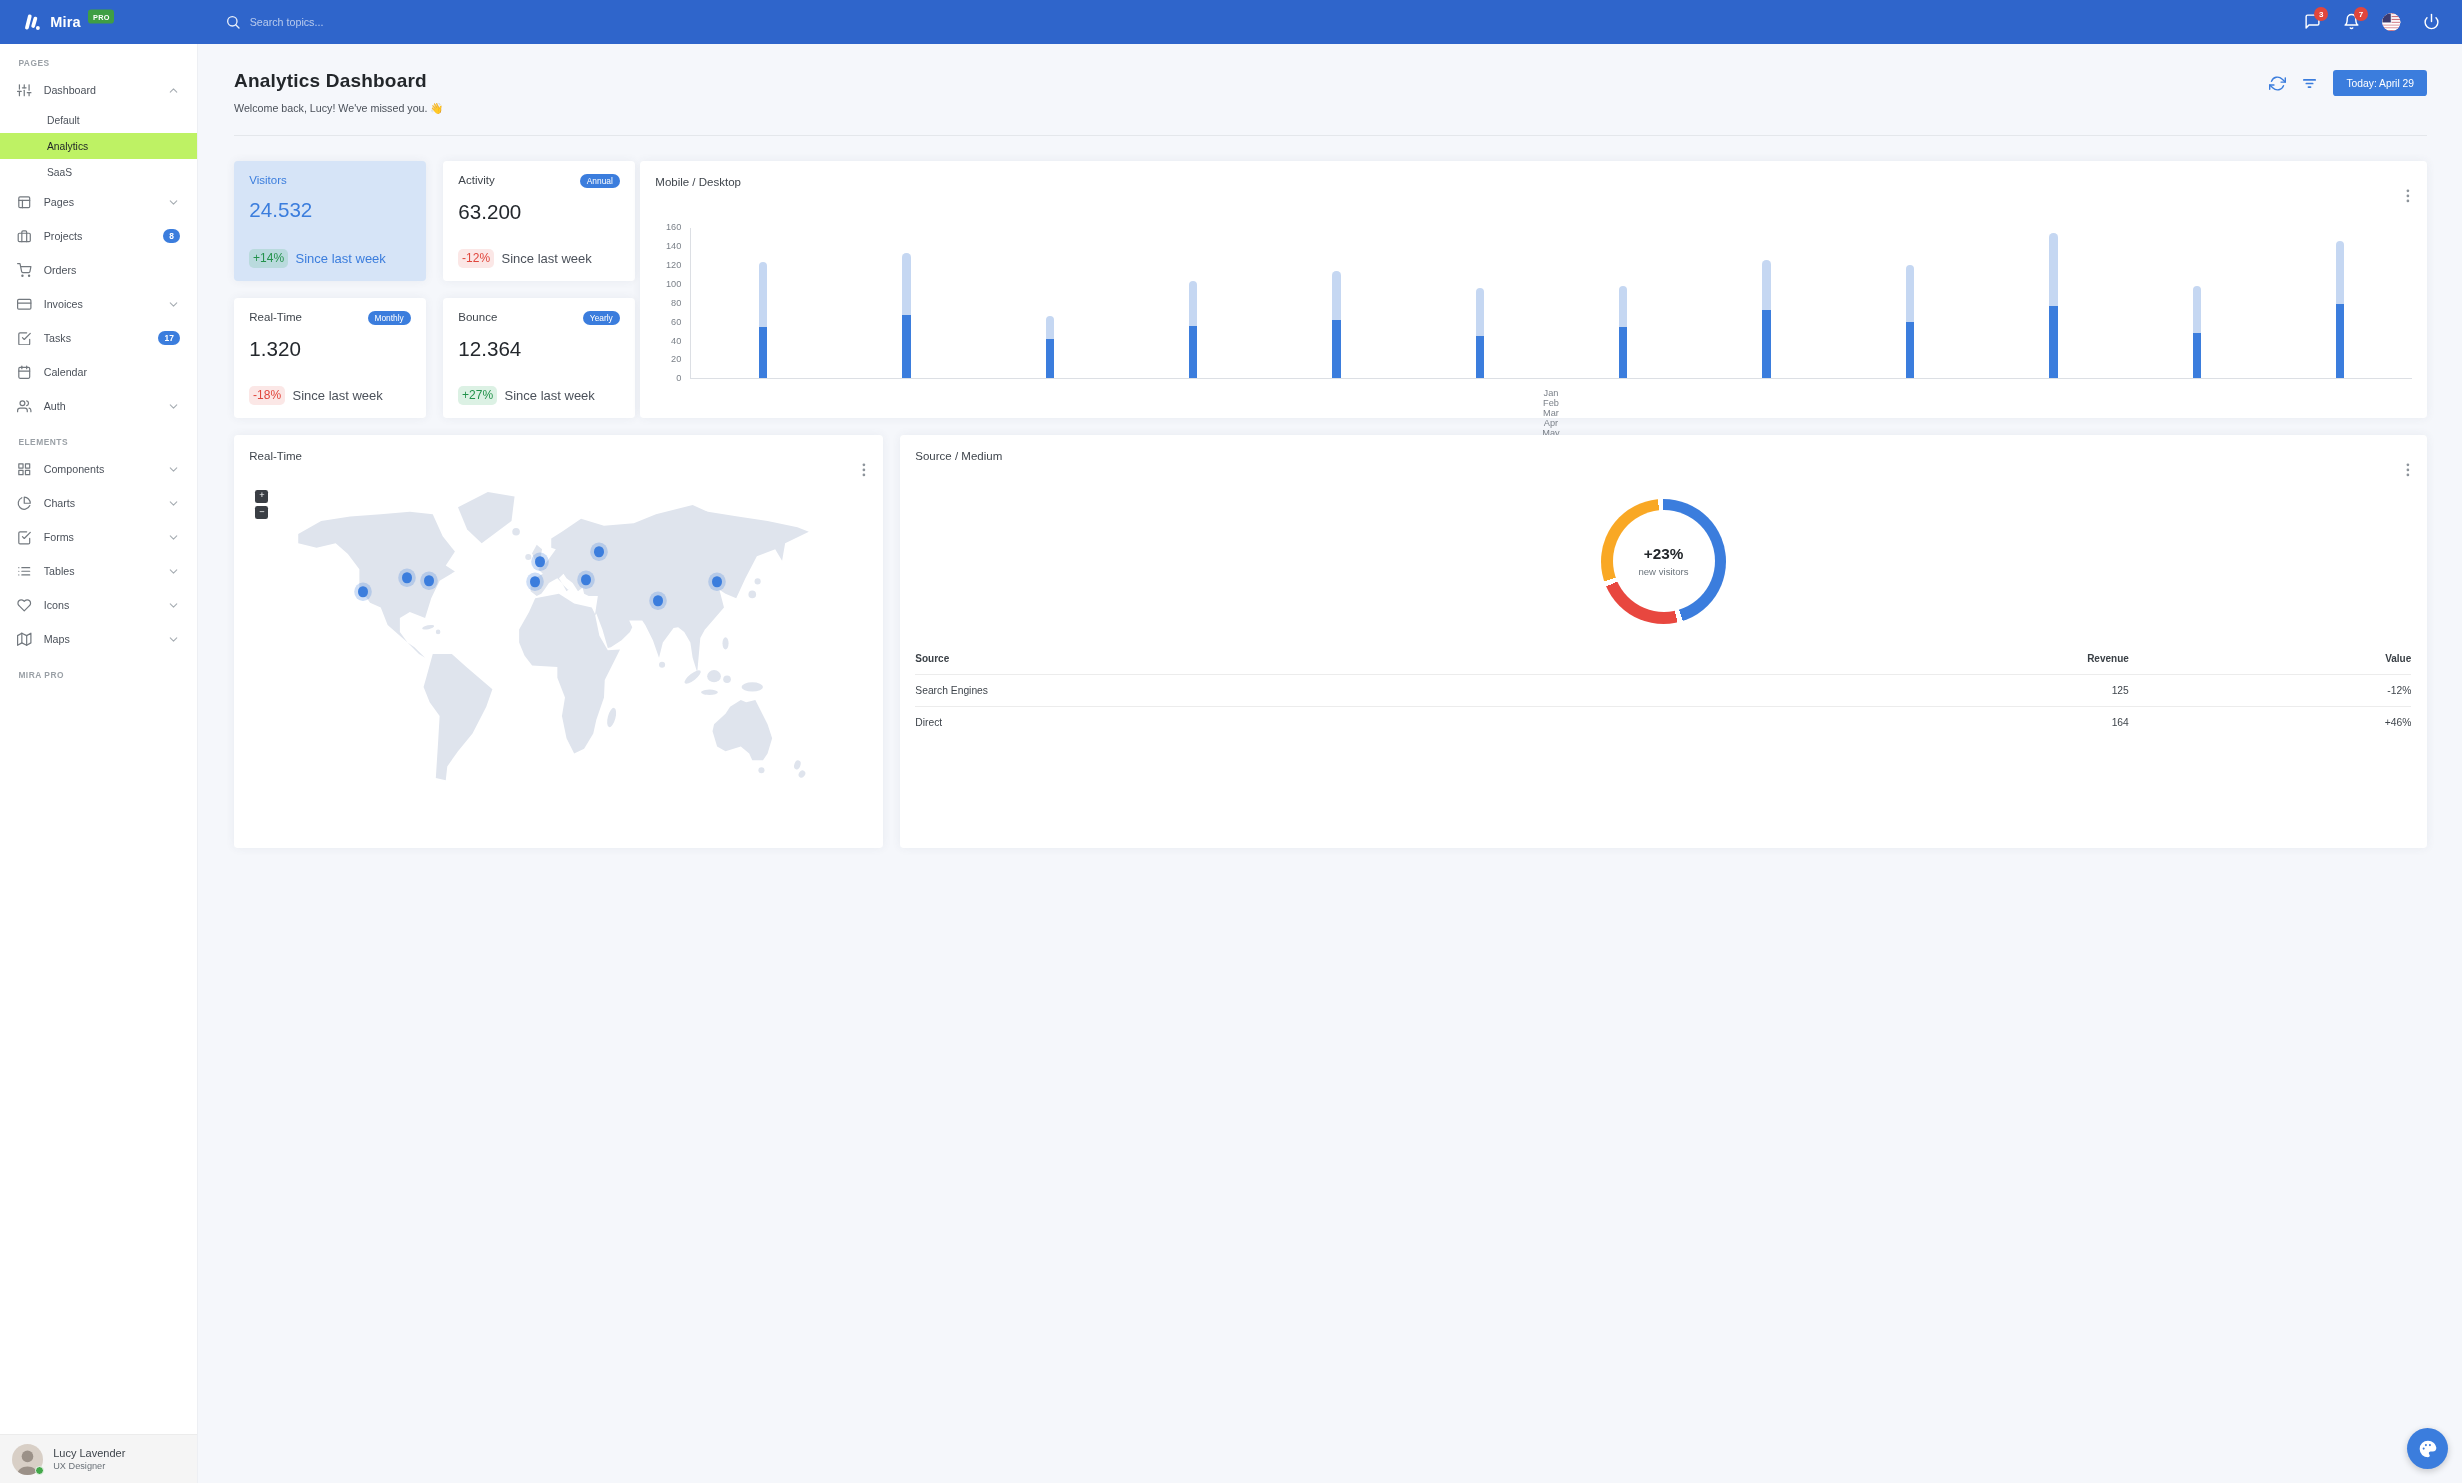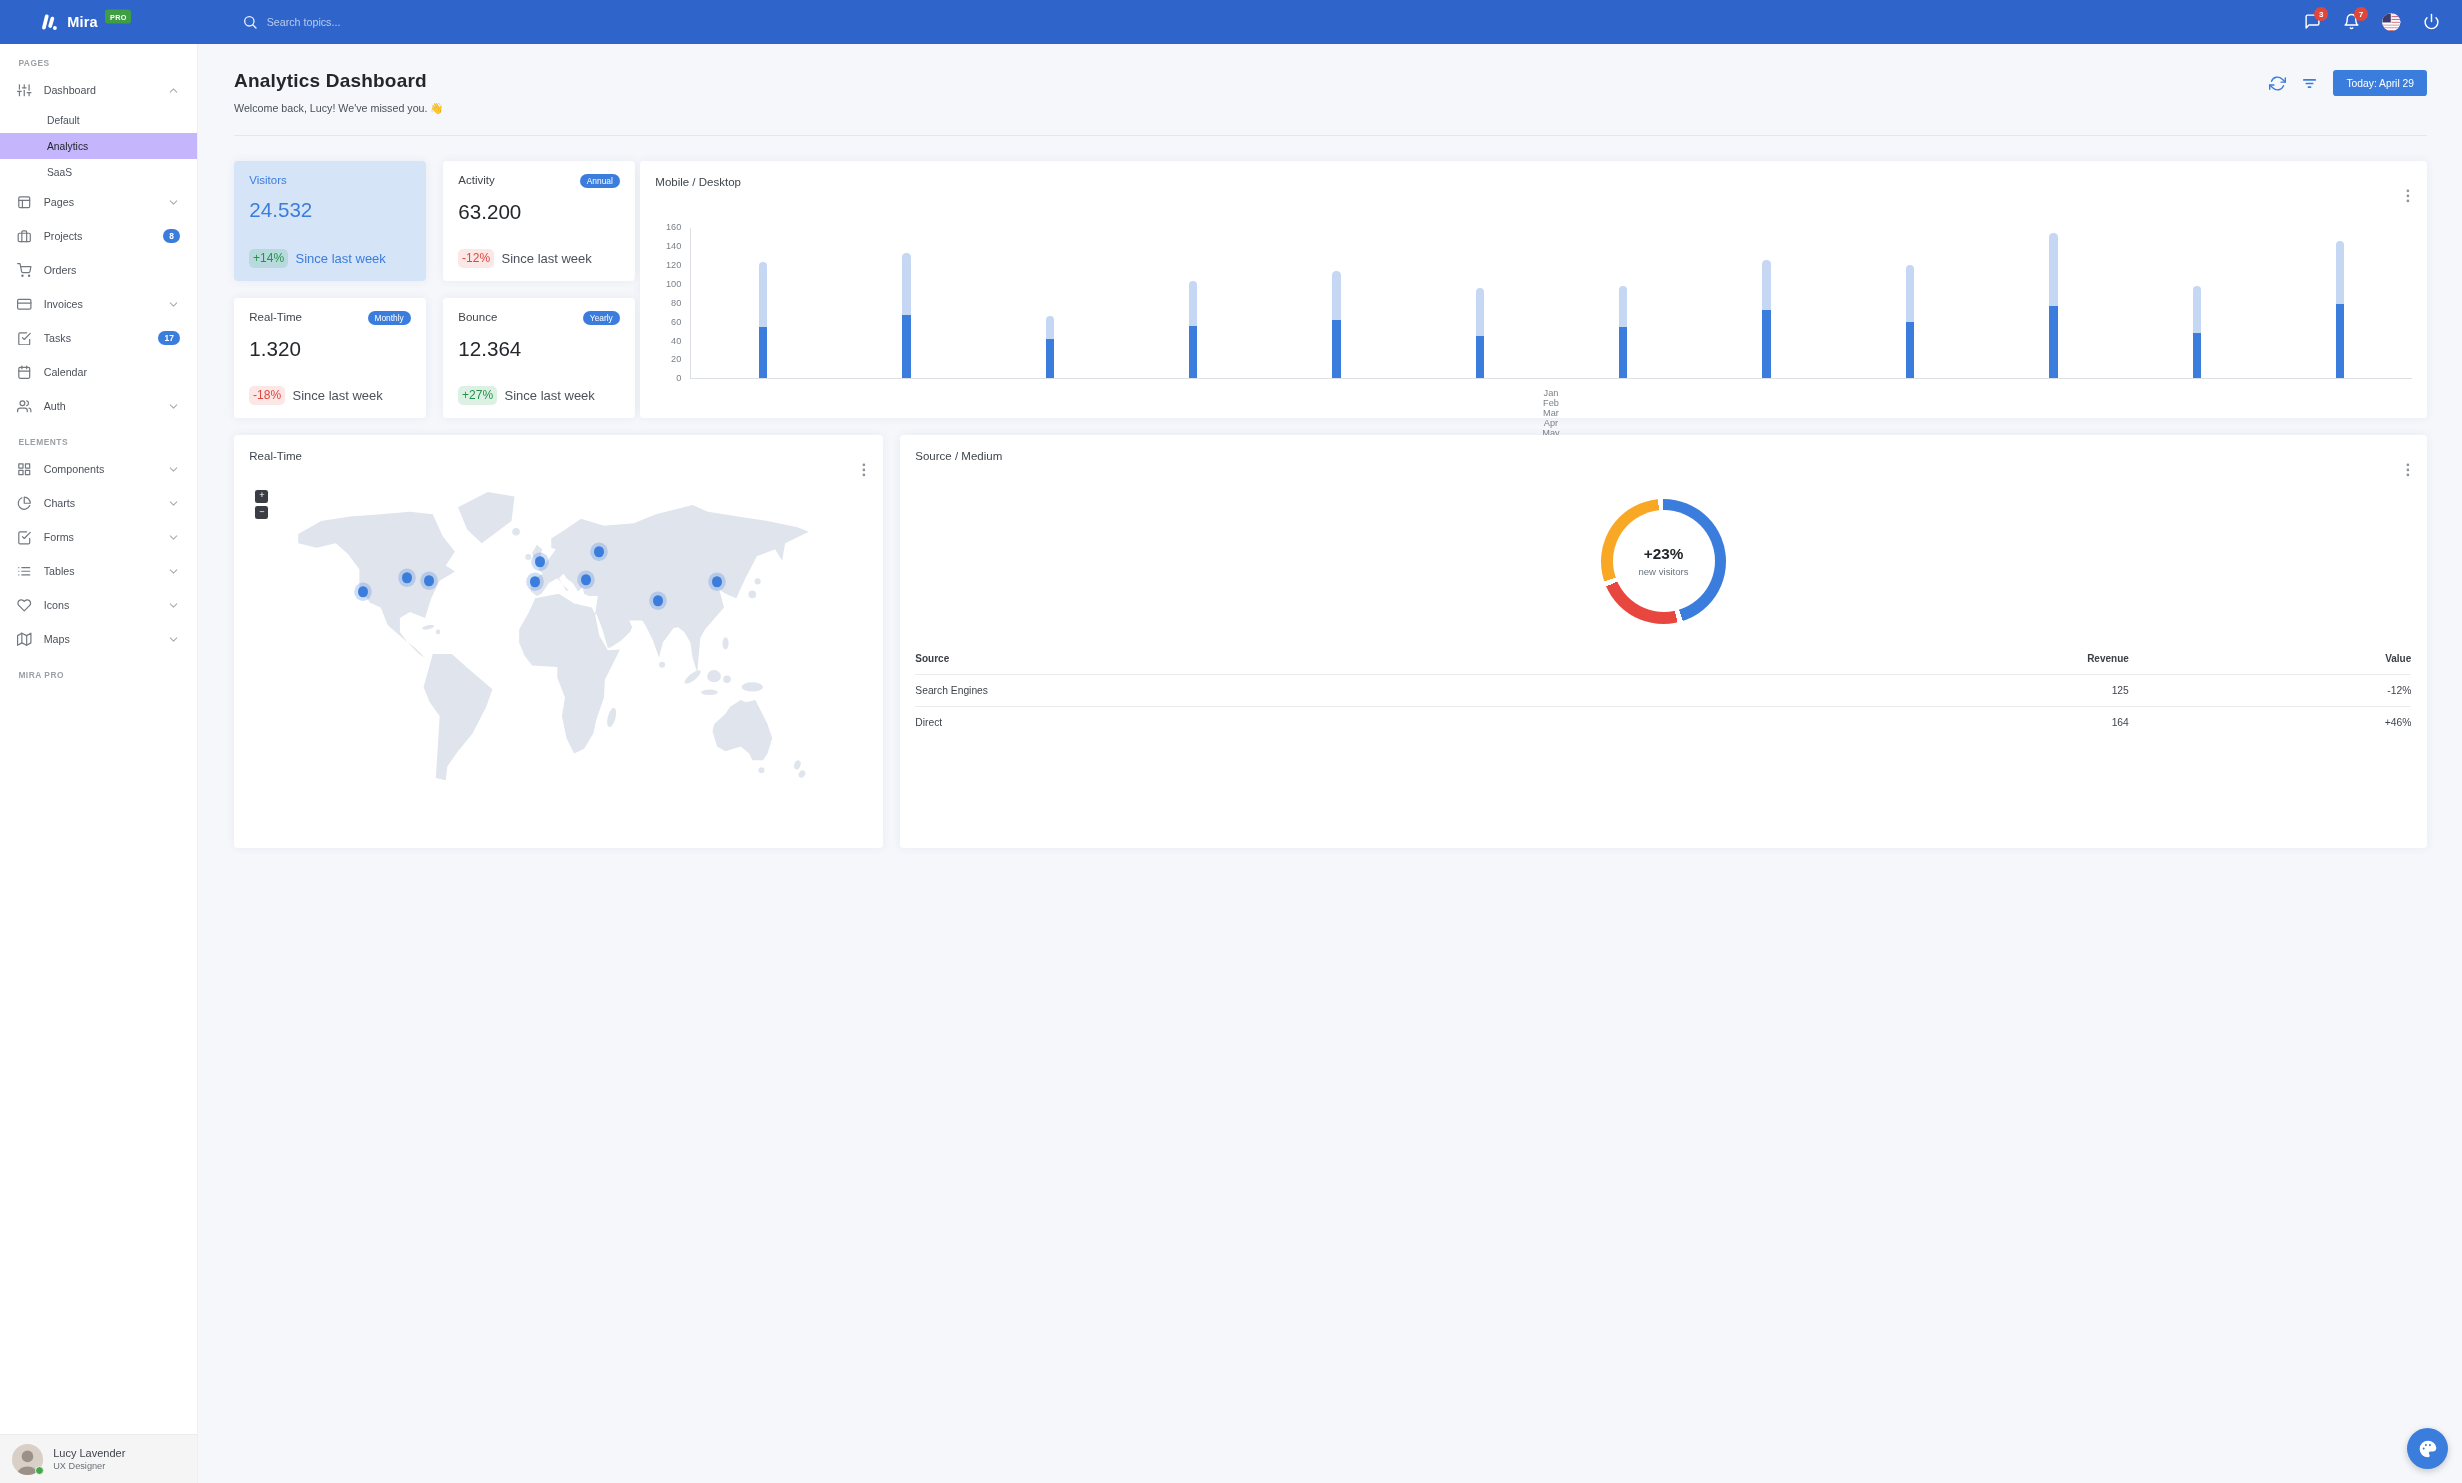--- a/index.html
+++ b/index.html
@@ -1,20 +1,20 @@
 <!DOCTYPE html>
 <html style="font-size:12.2px"><head>
 <meta charset="utf-8">
 <style>
   * { margin:0; padding:0; box-sizing:border-box; }
   html,body { width:1231px; height:742px; overflow:hidden;
     font-family:"Liberation Sans", sans-serif; background:#F5F7FB; }
   .navbar { position:fixed; top:0; left:0; right:0; height:44px; background:#2F65CB;
     display:flex; align-items:center; z-index:50; }
-  .brand { display:flex; align-items:center; padding-left:21px; width:197px; cursor:pointer;margin-left:17px; }
+  .brand { display:flex; align-items:center; padding-left:21px; width:197px; cursor:pointer; }
   .brand-name { color:#fff; font-size:14.5px; font-weight:600; margin-left:9.2px; letter-spacing:0.2px; }
   .pro-badge { background:#3F9E44; color:#fff; font-size:7.3px; font-weight:700; padding:2.3px 4.6px;
     border-radius:3.1px; margin-left:7.6px; transform:translateY(-5.4px); letter-spacing:0.3px; }
   .nav-search { display:flex; align-items:center; margin-left:27.5px; }
   .nav-search svg { stroke:rgba(255,255,255,.9); }
   .nav-search input { background:transparent; border:none; outline:none; color:#fff;
     font-size:10.7px; margin-left:9.2px; width:184px; font-family:inherit; }
   .nav-search input::placeholder { color:rgba(255,255,255,.65); }
   .nav-right { margin-left:auto; display:flex; align-items:center; gap:21.4px; padding-right:21.4px; }
   .nav-ic { position:relative; width:18.4px; height:18.4px; cursor:pointer; display:flex; align-items:center; justify-content:center; }
@@ -30,21 +30,21 @@
   .s-item { display:flex; align-items:center; height:34px; padding:0 17px; cursor:pointer; color:#4B515A; }
   .s-item .ic { width:14.5px; height:14.5px; margin-right:12.2px; display:flex; }
   .s-item .ic svg { stroke:#73797F; }
   .s-item .lbl { font-size:10.7px; flex:1; }
   .s-item .chev { display:flex; }
   .s-item .chev svg { stroke:#A7ADB3; }
   .pill { background:#3B7DDD; color:#fff; font-size:8.4px; font-weight:600; border-radius:6.9px;
     padding:1.9px 6.1px; }
   .s-sub { display:flex; align-items:center; height:26px; padding-left:47px; font-size:10.3px;
     color:#4B515A; cursor:pointer; }
-  .s-sub.active { background:#c4b5fd; color:#1F2327;text-align:center; }
+  .s-sub.active { background:#bef264; color:#1F2327;text-align:center; }
   .side-footer { margin-top:auto; background:#F5F5F5; border-top:0.8px solid #ECECEC;
     padding:8.4px 12.2px; display:flex; align-items:center; cursor:pointer; }
   .avatar-wrap { position:relative; width:31px; height:31px; }
   .avatar-wrap .dot { position:absolute; right:-0.8px; bottom:-0.8px; width:9.2px; height:9.2px;
     border-radius:50%; background:#43A84A; border:1.5px solid #F5F5F5; }
   .u-name { font-size:11px; color:#3F454C; font-weight:500; }
   .u-role { font-size:9.2px; color:#6A7178; margin-top:2.3px; }
   .side-footer .utext { margin-left:10px; }
 
   .main { position:absolute; top:44px; left:197px; right:0; bottom:0; padding:26px 35px 0 37px; }

